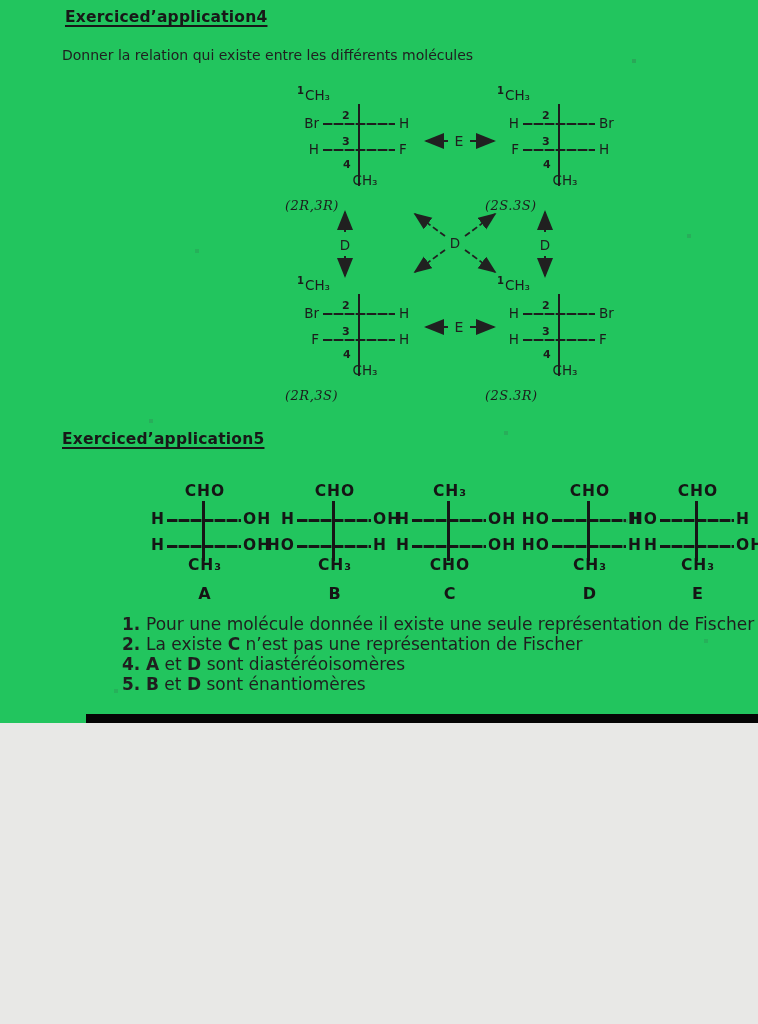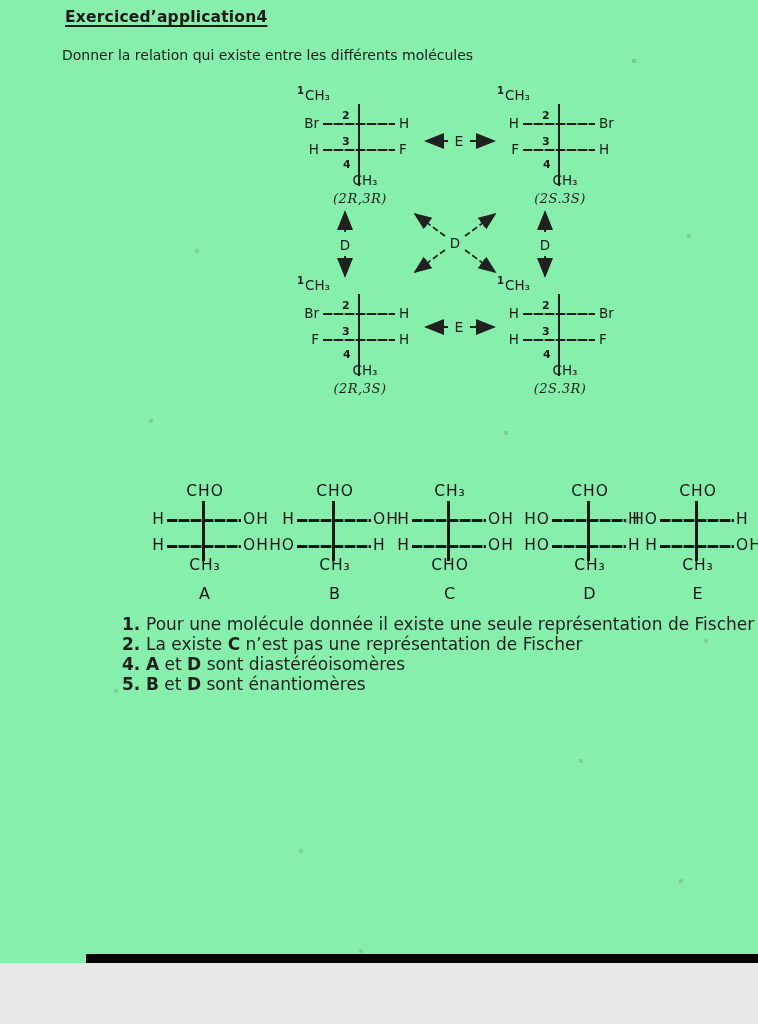--- a/index.html
+++ b/index.html
@@ -1,16 +1,16 @@
 <!DOCTYPE html>
 <html><head>
 <meta charset="utf-8">
 <style>
   html,body{margin:0;padding:0;background:#e8e8e6;}
-  .page{position:relative;width:758px;height:963px;background:#86efac;overflow:hidden;
+  .page{position:relative;width:758px;height:723px;background:#22c55e;overflow:hidden;
         font-family:"DejaVu Sans","Liberation Sans",sans-serif;color:#1c1c1c;}
 
   
   .ex-title{position:absolute;font-size:15.5px;font-weight:700;letter-spacing:.2px;
             text-decoration:underline;text-decoration-thickness:1.5px;text-underline-offset:3px;color:#181818;}
   #title4{left:65px;top:8px;}
   #title5{left:62px;top:430px;}
   .subtitle{position:absolute;left:62px;top:47px;font-size:14px;color:#202020;}
 
   
@@ -20,27 +20,27 @@
   .fmol4 .cnum{font-size:10px;font-weight:700;vertical-align:6px;margin-right:1px;}
   .fmol4 .cross{position:absolute;left:0;width:100%;height:0;}
   .fmol4 .r1{top:32px;}  .fmol4 .r2{top:58px;}
   .fmol4 .num{position:absolute;left:57px;top:-15px;font-size:11px;font-weight:700;}
   .fmol4 .llab{position:absolute;left:0;width:34px;top:-9px;text-align:right;}
   .fmol4 .rlab{position:absolute;left:114px;width:36px;top:-9px;text-align:left;}
   .fmol4 .hline{position:absolute;left:38px;width:72px;top:-1px;height:2px;
                 background:repeating-linear-gradient(90deg,#1d1d1d 0 9px,rgba(29,29,29,.35) 9px 11px);}
   .fmol4 .bnum{position:absolute;left:58px;top:66px;font-size:11px;font-weight:700;}
   .fmol4 .bot{position:absolute;top:80px;left:0;width:100%;text-align:center;padding-left:10px;box-sizing:border-box;}
-  .fmol4 .stereo{position:absolute;top:99px;left:0;width:100%;text-align:center;
+  .fmol4 .stereo{position:absolute;top:106px;left:0;width:100%;
                  font-family:"DejaVu Serif","Liberation Serif",serif;font-style:italic;font-size:13px;letter-spacing:.5px;}
   #mol-tl{left:285px;top:92px;}   #mol-tr{left:485px;top:92px;}
   #mol-bl{left:285px;top:282px;}  #mol-br{left:485px;top:282px;}
 
   
-  .fmol5{position:absolute;width:140px;height:118px;font-size:15.5px;font-weight:400;letter-spacing:1px;color:#151515;}
+  .fmol5{position:absolute;width:140px;height:118px;font-size:15.5px;font-weight:700;letter-spacing:1px;color:#151515;}
   .fmol5 .vline{position:absolute;left:67px;top:15px;width:2.5px;height:60px;background:#161616;}
   .fmol5 .top{position:absolute;top:-4px;left:0;width:100%;text-align:center;}
   .fmol5 .cross{position:absolute;left:0;width:100%;height:0;}
   .fmol5 .r1{top:34px;}  .fmol5 .r2{top:60px;}
   .fmol5 .llab{position:absolute;left:0;width:30px;top:-10px;text-align:right;}
   .fmol5 .rlab{position:absolute;left:108px;width:32px;top:-10px;text-align:left;}
   .fmol5 .hline{position:absolute;left:32px;width:74px;top:-1px;height:2.5px;
                 background:repeating-linear-gradient(90deg,#161616 0 10px,rgba(22,22,22,.4) 10px 12px);}
   .fmol5 .bot{position:absolute;top:70px;left:0;width:100%;text-align:center;}
   .fmol5 .mlabel{position:absolute;top:98px;left:0;width:100%;text-align:center;font-size:16px;letter-spacing:1px;}
@@ -185,20 +185,21 @@
     <line x1="11" y1="54" x2="11" y2="74" stroke="#202020" stroke-width="2" stroke-dasharray="6 3" marker-end="url(#ah)"></line>
   </svg>
   <svg class="rel" id="d-cross" width="100" height="74" viewBox="0 0 100 74">
     <line x1="40" y1="30" x2="10" y2="8" stroke="#202020" stroke-width="1.8" stroke-dasharray="6 3" marker-end="url(#ah)"></line>
     <line x1="60" y1="30" x2="90" y2="8" stroke="#202020" stroke-width="1.8" stroke-dasharray="6 3" marker-end="url(#ah)"></line>
     <line x1="40" y1="44" x2="10" y2="66" stroke="#202020" stroke-width="1.8" stroke-dasharray="6 3" marker-end="url(#ah)"></line>
     <line x1="60" y1="44" x2="90" y2="66" stroke="#202020" stroke-width="1.8" stroke-dasharray="6 3" marker-end="url(#ah)"></line>
     <text x="50" y="42" font-size="13.5" text-anchor="middle">D</text>
   </svg>
 
+  <div class="ex-title" id="title5">Exerciced’application5</div>
 
   <div class="fmol5" id="mol-a">
       <div class="vline"></div>
       <div class="top"><span>CHO</span></div>
       <div class="cross r1">
         <span class="llab">H</span>
         <span class="hline"></span>
         <span class="rlab">OH</span>
       </div>
       <div class="cross r2">

